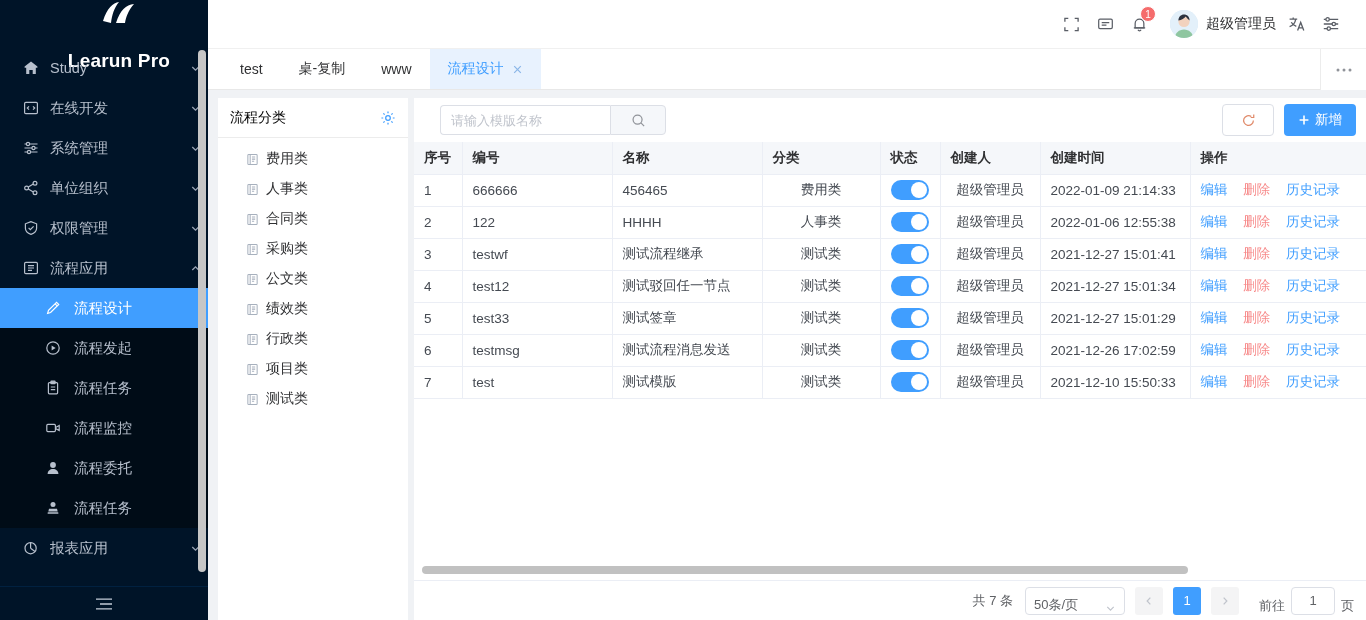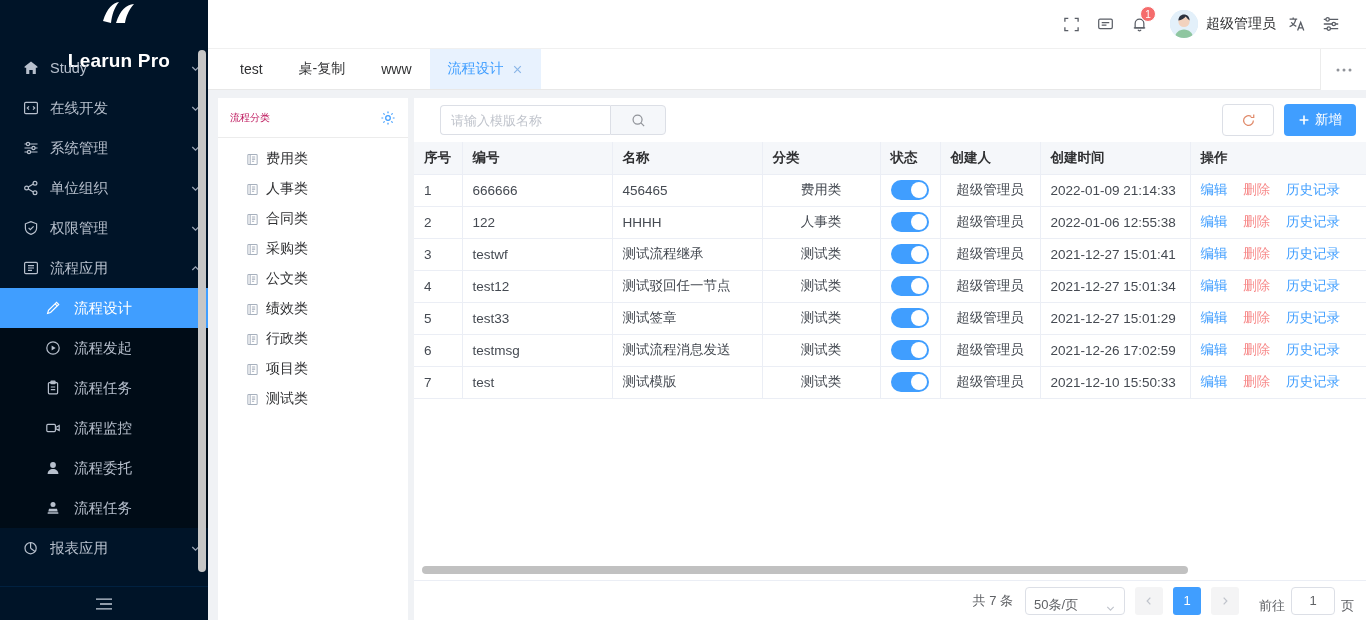--- a/index.html
+++ b/index.html
@@ -96,21 +96,21 @@
 
   
   .content { flex: 1; display: flex; padding: 8px 0 0 10px; gap: 6px; min-height: 0; }
 
   
   .tree-card { width: 190px; flex: 0 0 190px; background: #fff; display: flex; flex-direction: column; }
   .tree-head {
     height: 40px; display: flex; align-items: center; justify-content: space-between;
     padding: 0 12px 0 12px; border-bottom: 1px solid #ececec;
   }
-  .tree-title { font-size: 10px; color: #be185d; }
+  .tree-title { font-size: 14px; color: #000000; }
   .tree-body { flex: 1; padding-top: 6px; overflow: hidden; }
   .tree-node {
     height: 30px; display: flex; align-items: center; gap: 7px;
     padding-left: 28px; font-size: 14px; color: #303133; cursor: pointer;
   }
   .tree-node .t-icon { color: #a7b0bd; display:flex; }
 
   
   .table-card { flex: 1; background: #fff; display: flex; flex-direction: column; min-width: 0; position: relative; }
   .table-toolbar {

